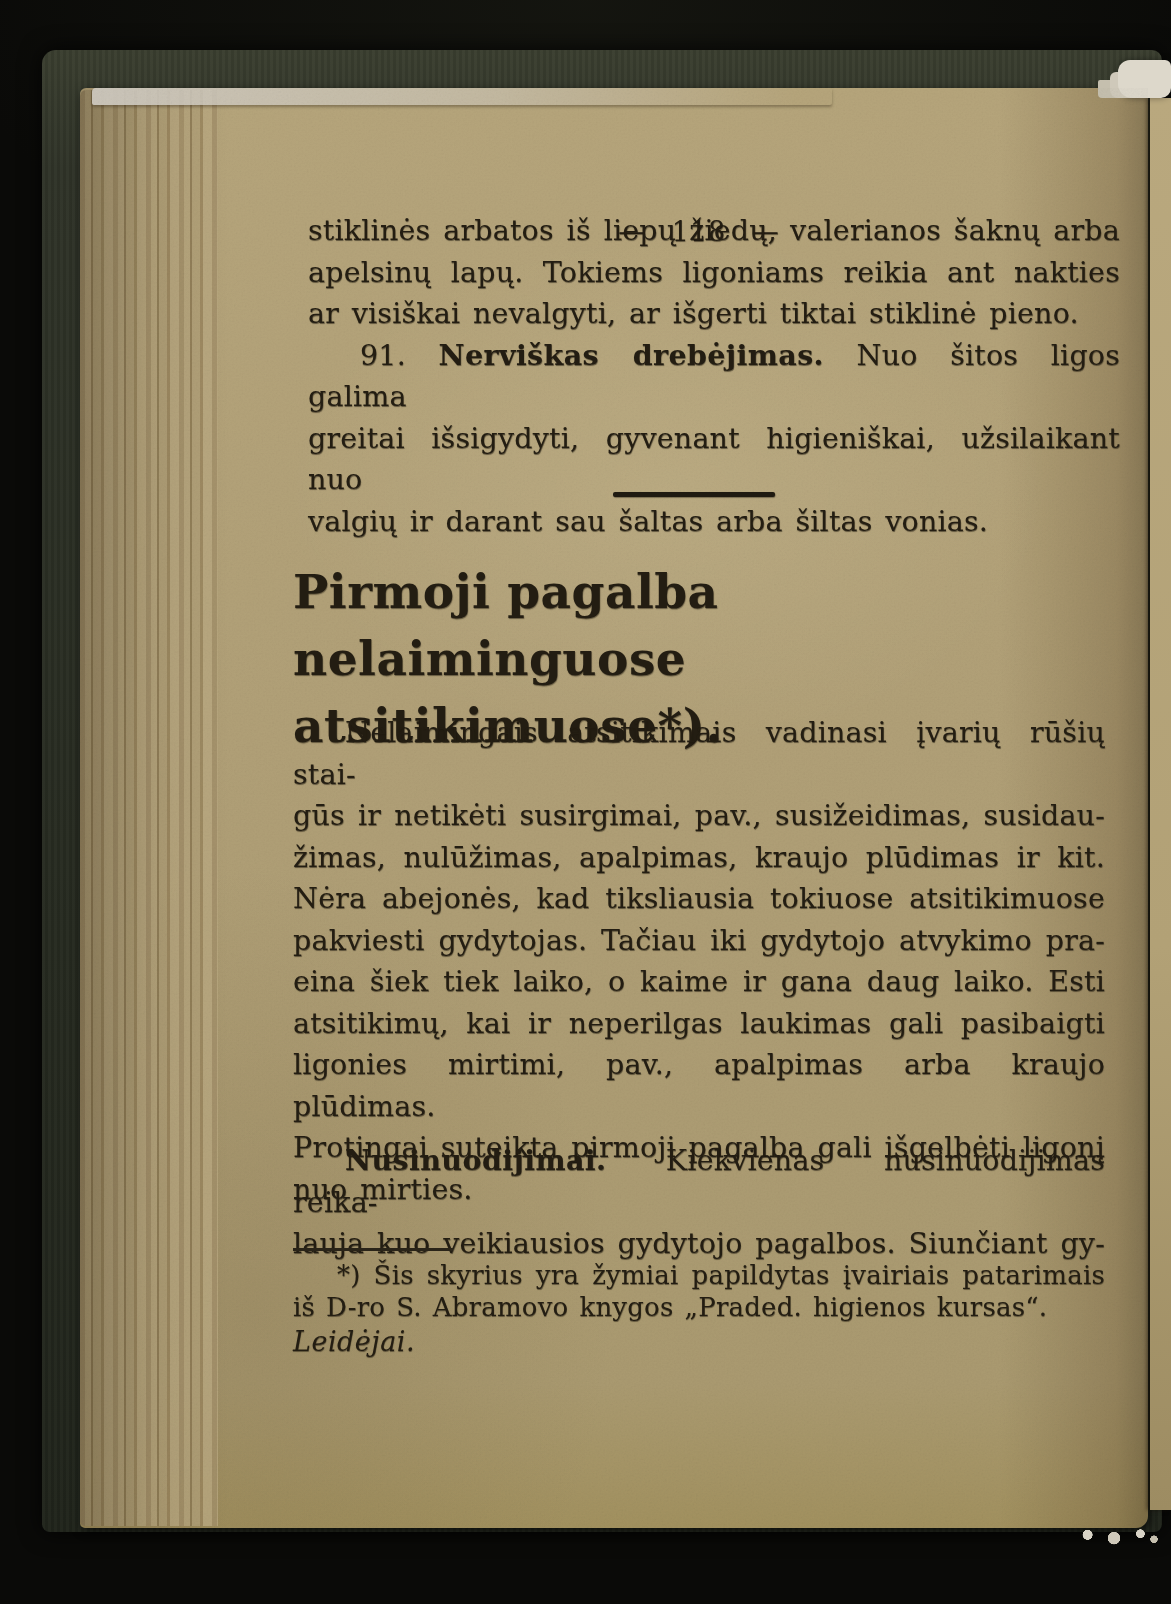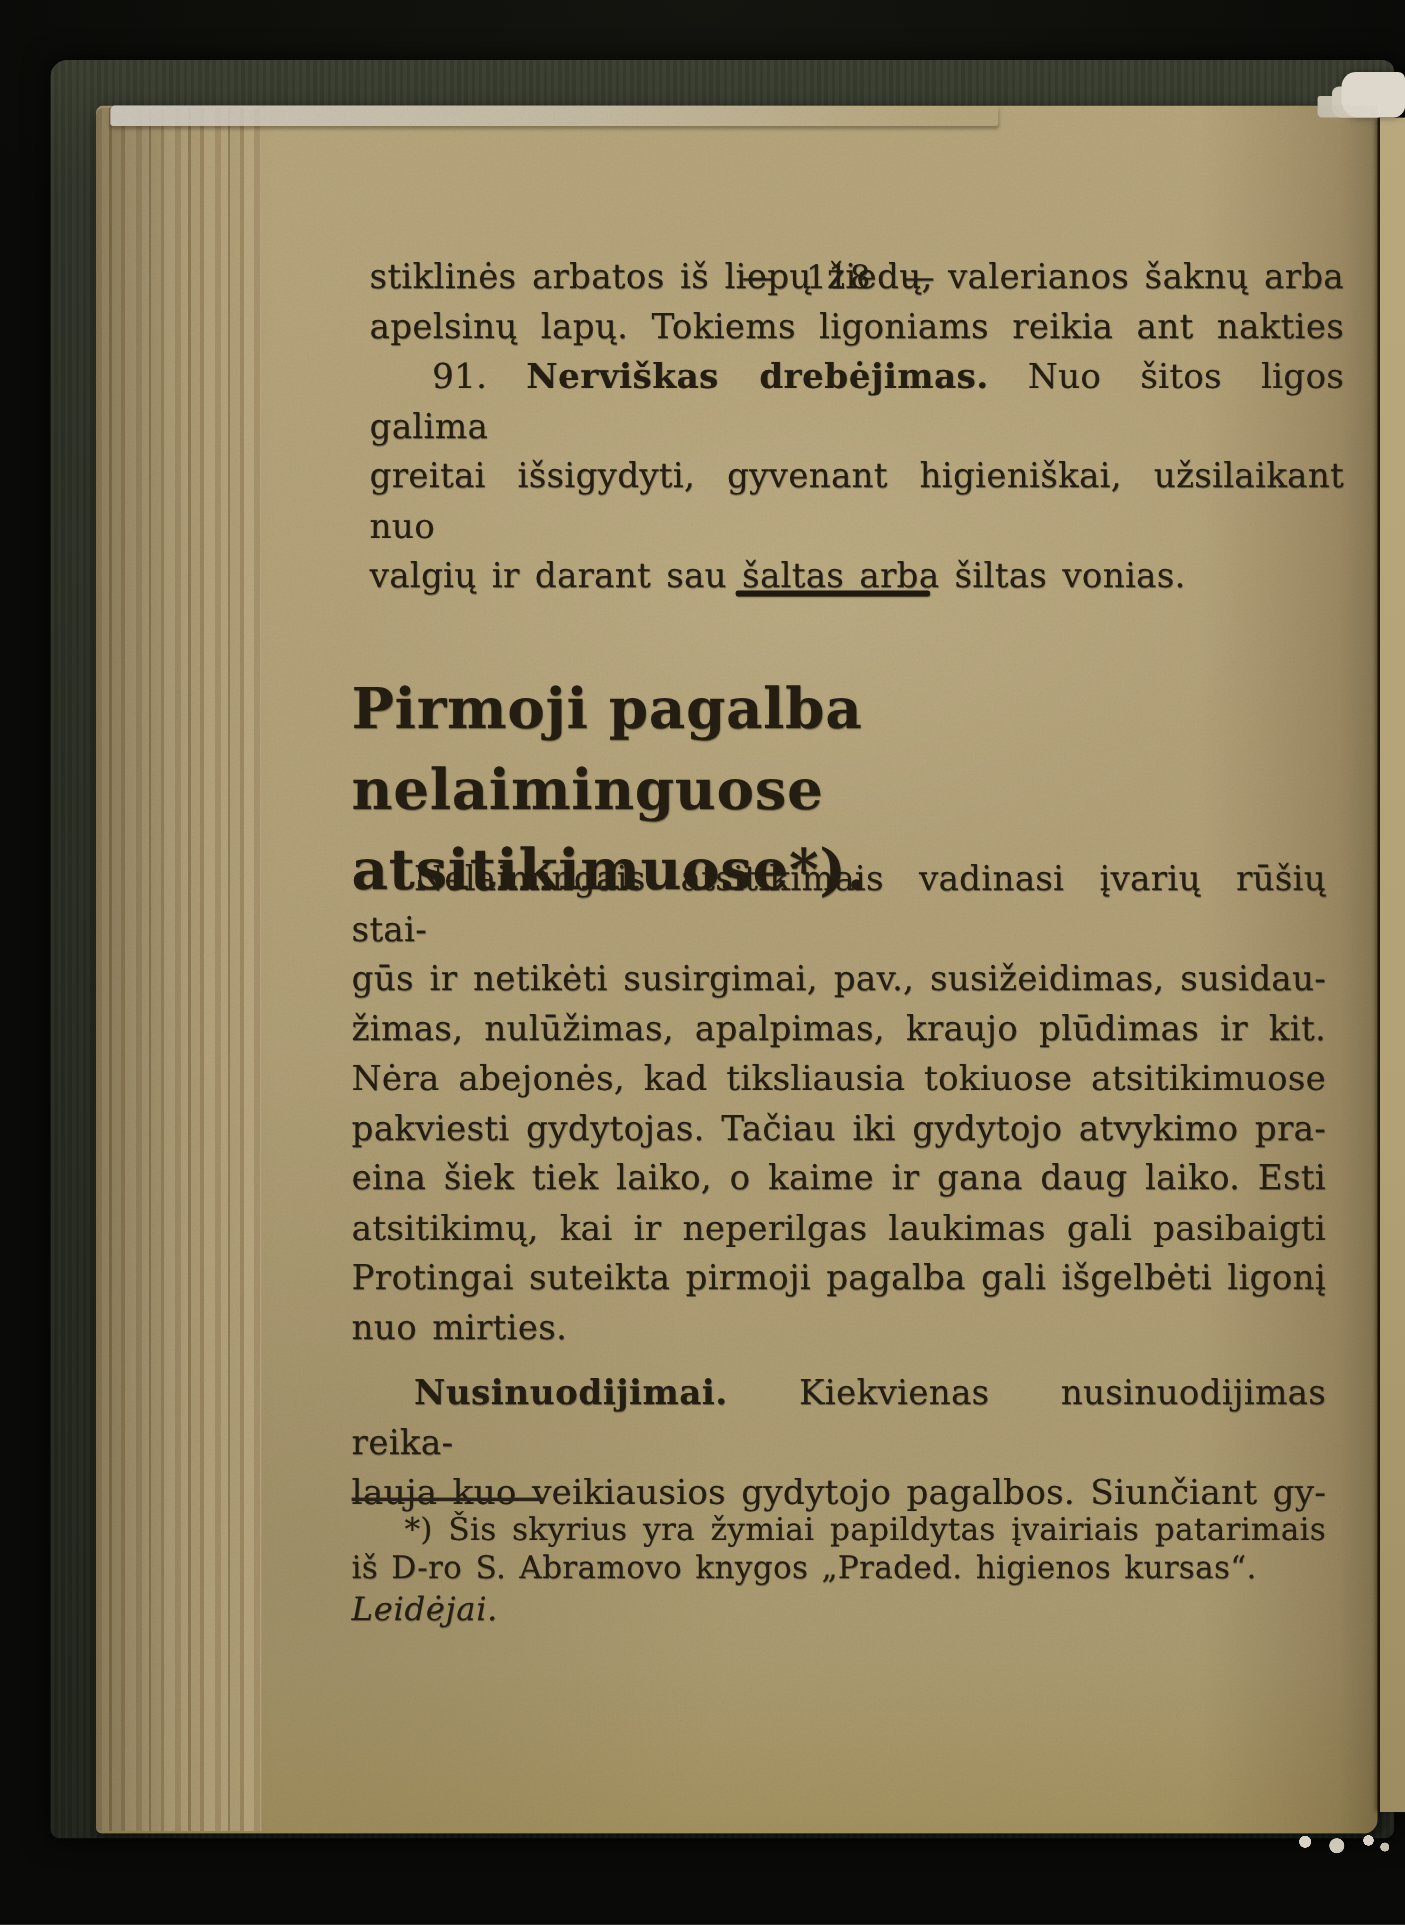--- a/index.html
+++ b/index.html
@@ -122,40 +122,42 @@
   <div class="next-page"></div>
   <div class="headband"></div>
   <div class="specks"></div>
 
   <div class="textcol">
     <div class="abs pagenum">— 118 —</div>
 
     <div class="abs bodyblock blk-top">
         <div class="tline"><span>stiklinės arbatos iš liepų žiedų, valerianos šaknų arba</span></div>
         <div class="tline"><span>apelsinų lapų.  Tokiems ligoniams reikia ant nakties</span></div>
+        <div class="tline lastline"><span>ar visiškai nevalgyti, ar išgerti tiktai stiklinė pieno.</span></div>
         <div class="tline indent"><span>91.  </span><span class="b">Nerviškas drebėjimas.</span><span>  Nuo šitos ligos galima</span></div>
         <div class="tline"><span>greitai išsigydyti, gyvenant higieniškai, užsilaikant nuo</span></div>
         <div class="tline lastline"><span>valgių ir darant sau šaltas arba šiltas vonias.</span></div>
       </div>
 
     <div class="divider"></div>
 
     <div class="abs heading">
       <div>Pirmoji pagalba nelaiminguose</div>
       <div>atsitikimuose*).</div>
     </div>
 
     <div class="abs bodyblock blk-main">
         <div class="tline indent"><span>Nelaimingais atsitikimais vadinasi įvarių rūšių stai-</span></div>
         <div class="tline"><span>gūs ir netikėti susirgimai, pav., susižeidimas, susidau-</span></div>
         <div class="tline"><span>žimas, nulūžimas, apalpimas, kraujo plūdimas ir kit.</span></div>
         <div class="tline"><span>Nėra abejonės, kad tiksliausia tokiuose atsitikimuose</span></div>
         <div class="tline"><span>pakviesti gydytojas.  Tačiau iki gydytojo atvykimo pra-</span></div>
         <div class="tline"><span>eina šiek tiek laiko, o kaime ir gana daug laiko.  Esti</span></div>
         <div class="tline"><span>atsitikimų, kai ir neperilgas laukimas gali pasibaigti</span></div>
+        <div class="tline"><span>ligonies mirtimi, pav., apalpimas arba kraujo plūdimas.</span></div>
         <div class="tline"><span>Protingai suteikta pirmoji pagalba gali išgelbėti ligonį</span></div>
         <div class="tline lastline"><span>nuo mirties.</span></div>
       </div>
 
     <div class="abs bodyblock blk-poison">
         <div class="tline indent"><span class="b">Nusinuodijimai.</span><span>  Kiekvienas nusinuodijimas reika-</span></div>
         <div class="tline"><span>lauja kuo veikiausios gydytojo pagalbos.  Siunčiant gy-</span></div>
       </div>
 
     <div class="fnrule"></div>

